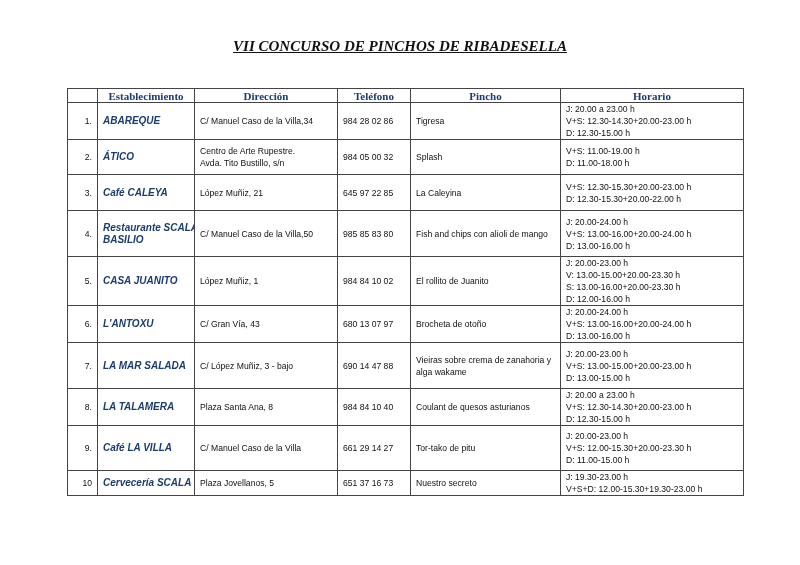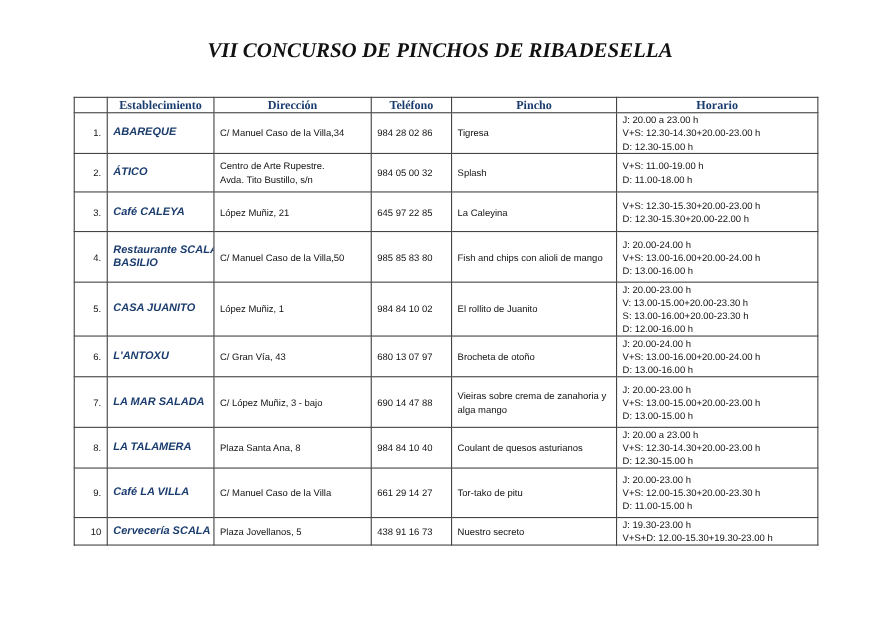--- a/index.html
+++ b/index.html
@@ -3,21 +3,21 @@
   <meta charset="utf-8">
   <style>
     html, body { margin: 0; padding: 0; background: #ffffff; }
     body { width: 800px; height: 565px; position: relative; overflow: hidden; }
     .title-block {
       position: absolute; left: 0; top: 36px; width: 800px;
       text-align: center;
       font-family: "Liberation Serif", serif;
       font-style: italic; font-weight: bold; color: #111;
     }
-    .title-line { font-size: 19px; line-height: 21px; }
+    .title-line { font-size: 15px; line-height: 21px; text-decoration: underline; }
     table.contest {
       position: absolute; left: 67px; top: 88px;
       border-collapse: collapse;
       font-family: "Liberation Sans", sans-serif;
       font-size: 8.6px; color: #111;
       table-layout: fixed; width: 676px;
     }
     table.contest td, table.contest th {
       border: 1px solid #444; padding: 0 5px; vertical-align: middle;
       overflow: hidden; white-space: nowrap;
@@ -175,21 +175,21 @@
         <td class="num">7.</td>
         <td class="est">
           <span class="line">LA MAR SALADA</span>
         </td>
         <td>
           <span class="line">C/ López Muñiz, 3 - bajo</span>
         </td>
         <td class="tel">690 14 47 88</td>
         <td>
           <span class="line">Vieiras sobre crema de zanahoria y</span>
-          <span class="line">alga mango</span>
+          <span class="line">alga wakame</span>
         </td>
         <td>
           <span class="line">J: 20.00-23.00 h</span>
           <span class="line">V+S: 13.00-15.00+20.00-23.00 h</span>
           <span class="line">D: 13.00-15.00 h</span>
         </td>
       </tr>
       <tr style="height: 37px;">
         <td class="num">8.</td>
         <td class="est">
@@ -227,21 +227,21 @@
         </td>
       </tr>
       <tr style="height: 21px;">
         <td class="num">10</td>
         <td class="est">
           <span class="line">Cervecería SCALA</span>
         </td>
         <td>
           <span class="line">Plaza Jovellanos, 5</span>
         </td>
-        <td class="tel">438 91 16 73</td>
+        <td class="tel">651 37 16 73</td>
         <td>
           <span class="line">Nuestro secreto</span>
         </td>
         <td>
           <span class="line">J: 19.30-23.00 h</span>
           <span class="line">V+S+D: 12.00-15.30+19.30-23.00 h</span>
         </td>
       </tr>
     </tbody>
 </table>

